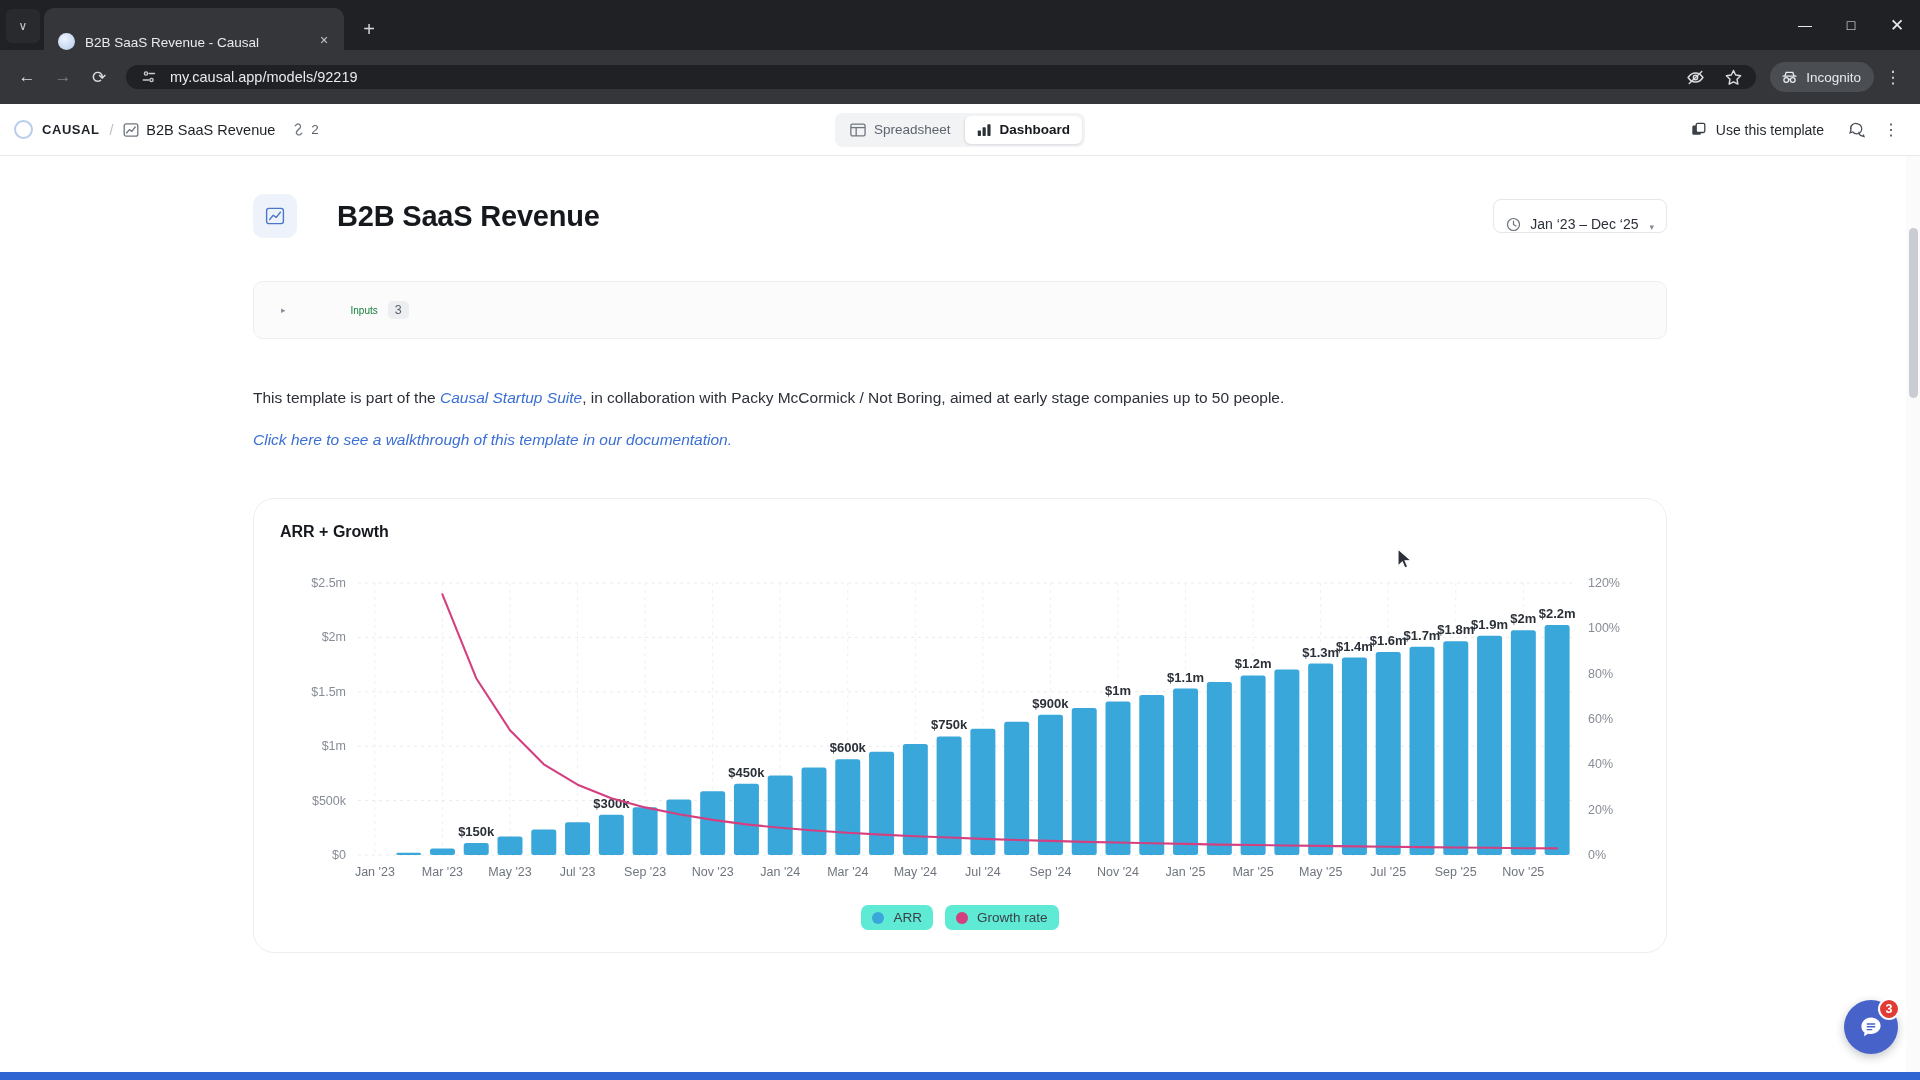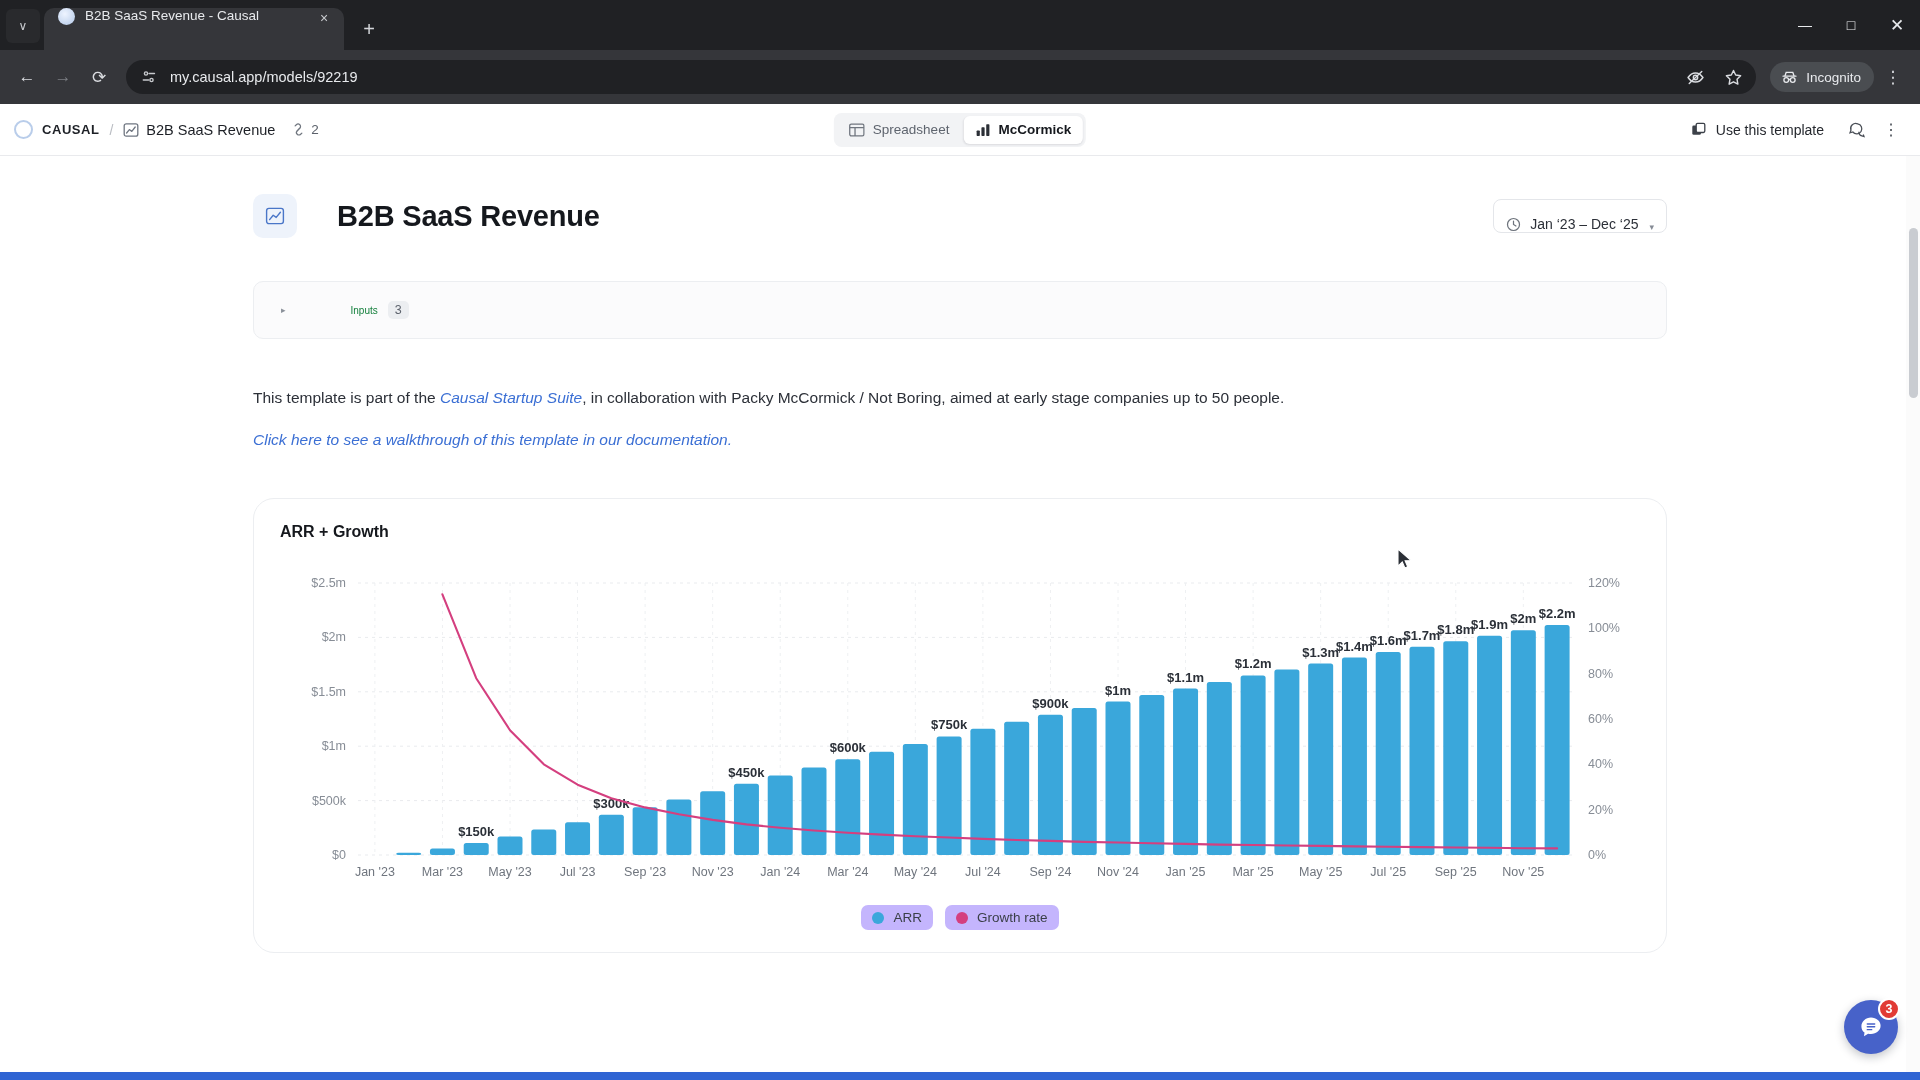--- a/index.html
+++ b/index.html
@@ -16,21 +16,21 @@
     height: 50px; background: #202124; display: flex; align-items: flex-end;
     padding-left: 6px; position: relative;
   }
   .tabstrip-caret {
     width: 34px; height: 34px; margin-bottom: 7px; border-radius: 6px;
     display: flex; align-items: center; justify-content: center; color: #c8cace; font-size: 12px;
     background: #292a2d;
   }
   .tab {
     height: 42px; min-width: 300px; max-width: 320px; background: #35363a;
-    border-radius: 10px 10px 0 0; display: flex; align-items: flex-start;
+    border-radius: 10px 10px 0 0; display: flex; align-items: flex-end;
     padding: 0 10px 0 14px; gap: 10px; margin-left: 4px; position: relative;
   }
   .tab-favicon {
     width: 17px; height: 17px; border-radius: 50%;
     background: radial-gradient(circle at 40% 35%, #eef4ff 0%, #c5d6ef 70%, #a8bfe0 100%);
     flex: none;
   }
   .tab-title {
     color: #e8eaed; font-size: 13.5px; white-space: nowrap; overflow: hidden;
     text-overflow: ellipsis; flex: 1;
@@ -42,21 +42,21 @@
   .winctl { position: absolute; right: 0; top: 0; height: 50px; display: flex; align-items: center; }
   .winbtn { width: 46px; height: 50px; display: flex; align-items: center; justify-content: center;
     color: #e8eaed; font-size: 14px; }
   .winbtn.close-win { font-size: 17px; }
 
   .toolbar { height: 54px; background: #35363a; display: flex; align-items: center; padding: 0 10px; gap: 2px; }
   .tb-icon { width: 34px; height: 34px; border-radius: 50%; display: flex; align-items: center;
     justify-content: center; color: #dadce0; font-size: 17px; flex: none; }
   .tb-icon.dim { color: #7c7f84; }
   .omnibox {
-    flex: 1; height: 34px; background: #202124; border-radius: 17px; margin: 0 8px;
+    flex: 1; height: 24px; background: #202124; border-radius: 17px; margin: 0 8px;
     display: flex; align-items: center; padding: 0 6px 0 12px; gap: 10px; min-width: 0;
   }
   .omni-lock { width: 22px; height: 22px; display: flex; align-items: center; justify-content: center; color: #c8cace; flex: none; }
   .omni-url { color: #e8eaed; font-size: 14.5px; flex: 1; white-space: nowrap; overflow: hidden; }
   .omni-right { display: flex; align-items: center; gap: 4px; }
   .incognito-chip {
     height: 30px; background: #4a4d51; border-radius: 15px; display: flex; align-items: center;
     gap: 7px; padding: 0 13px 0 10px; color: #e8eaed; font-size: 13.5px; margin-left: 4px;
   }
 
@@ -124,21 +124,21 @@
 
   .chart-card {
     margin: 46px 32px 0 32px; border: 1px solid #eceef1; border-radius: 21px;
     background: #fff; padding: 24px 26px 22px 26px; min-height: 430px;
   }
   .chart-title { font-size: 16px; font-weight: 700; color: #15181d; margin-bottom: 8px; }
 
   .plot { position: relative; height: 330px; margin-top: 14px; }
   .plot svg { display: block; }
   .legend { display: flex; align-items: center; justify-content: center; gap: 12px; margin-top: 20px; }
-  .lg-item { display: flex; align-items: center; gap: 9px; padding: 5px 11px; border-radius: 7px; background: #c4b5fd; }
+  .lg-item { display: flex; align-items: center; gap: 9px; padding: 5px 11px; border-radius: 7px; background: #5eead4; }
   .lg-dot { width: 12px; height: 12px; border-radius: 50%; }
   .lg-label { font-size: 13.5px; color: #3a3f47; }
 
   
   .vscroll { position: absolute; right: 0; top: 0; width: 14px; height: 100%; background: #fbfbfb; }
   .vscroll-thumb { position: absolute; right: 2px; top: 72px; width: 9px; height: 170px; border-radius: 5px; background: #c9ccd1; }
 
   .chat-fab {
     position: absolute; right: 22px; bottom: 18px; width: 54px; height: 54px; border-radius: 50%;
     background: #4762c9; display: flex; align-items: center; justify-content: center;
@@ -253,21 +253,21 @@
           <span>Spreadsheet</span>
         </div>
         <div class="seg active">
           <span class="seg-ico">
             <svg width="15" height="14" viewBox="0 0 15 14">
               <rect x="0.8" y="7.6" width="3.2" height="5.4" rx="0.7" fill="#2b2f36"></rect>
               <rect x="5.6" y="4.2" width="3.2" height="8.8" rx="0.7" fill="#2b2f36"></rect>
               <rect x="10.4" y="1.2" width="3.2" height="11.8" rx="0.7" fill="#2b2f36"></rect>
             </svg>
           </span>
-          <span>McCormick</span>
+          <span>Dashboard</span>
         </div>
       </div>
 
       <div class="hdr-right">
         <div class="use-tpl">
           <svg width="16" height="16" viewBox="0 0 16 16" fill="none" stroke="#3c4149" stroke-width="1.3">
             <rect x="1.3" y="3.6" width="8.6" height="9.2" rx="1.4" fill="#3c4149" stroke="none"></rect>
             <rect x="5.2" y="1.3" width="8.6" height="9.2" rx="1.4" fill="#fff"></rect>
           </svg>
           <span>Use this template</span>

